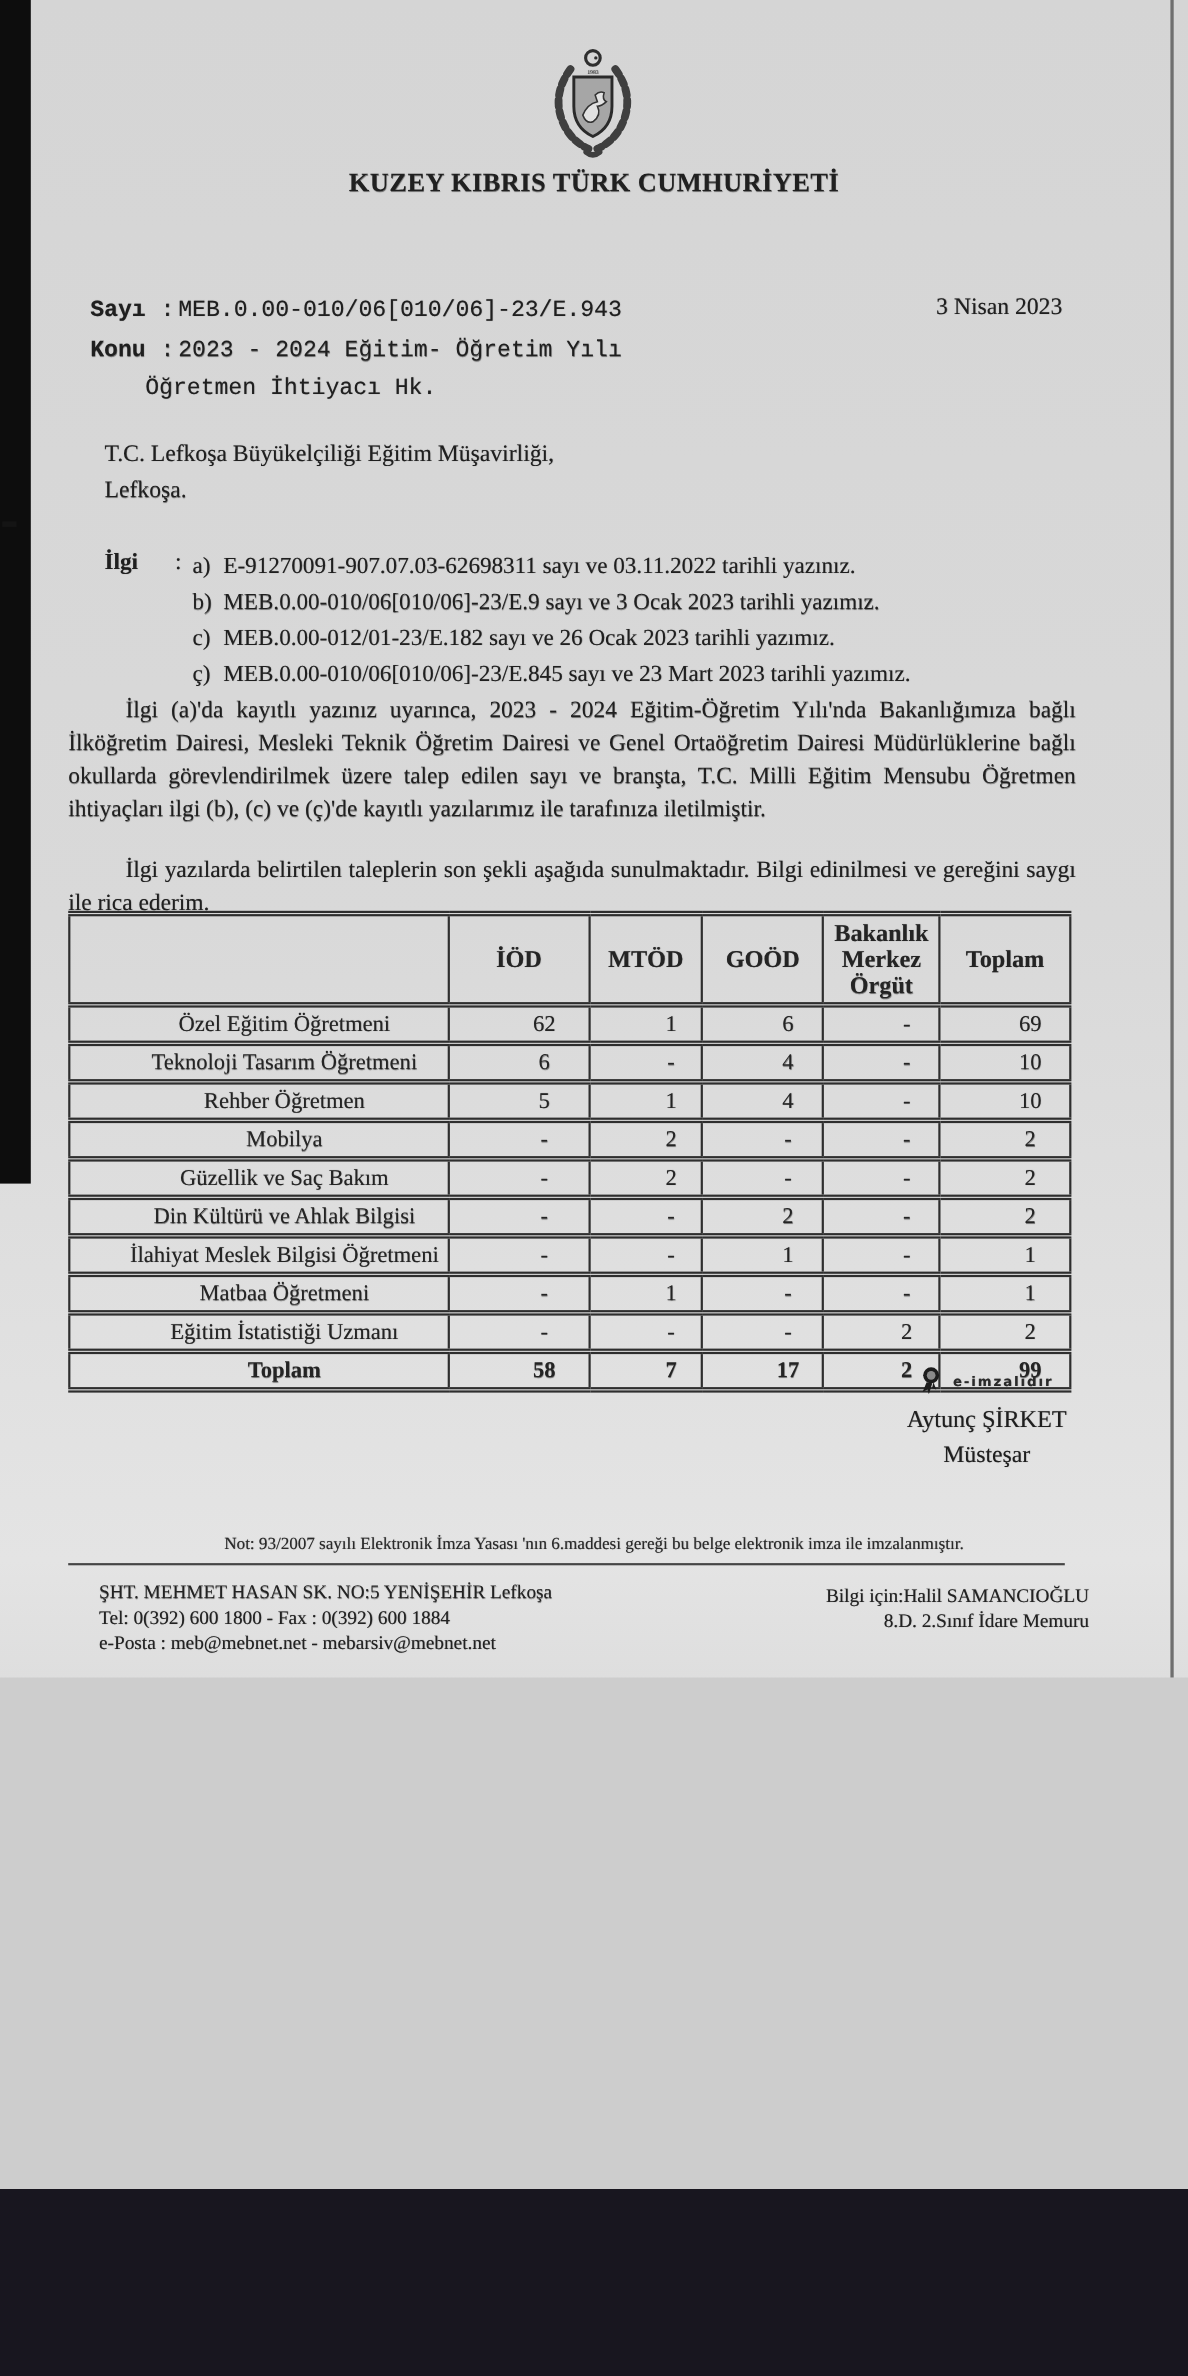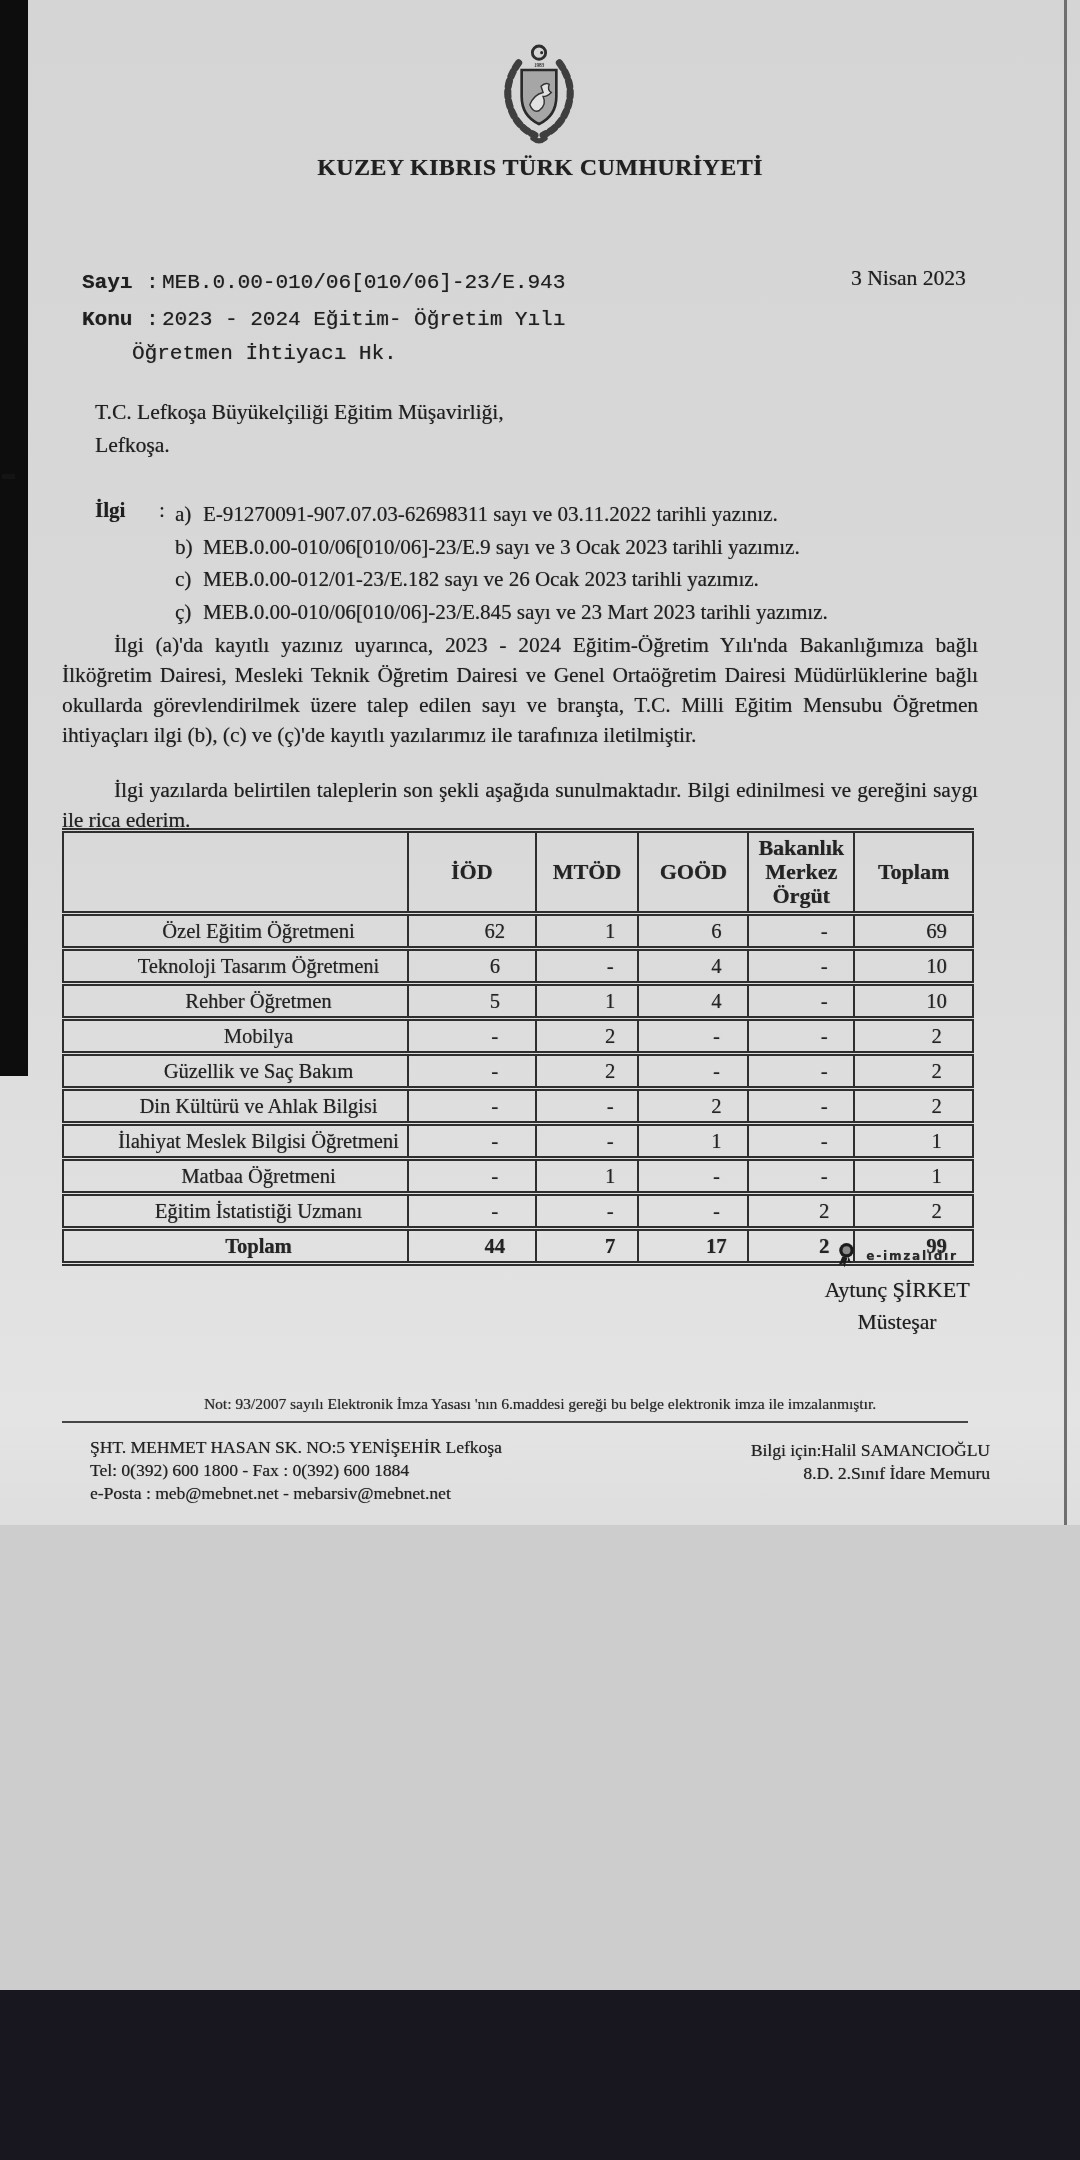--- a/index.html
+++ b/index.html
@@ -222,21 +222,21 @@
     <tr>
       <td>Eğitim İstatistiği Uzmanı</td>
       <td>-</td>
       <td>-</td>
       <td>-</td>
       <td>2</td>
       <td>2</td>
     </tr>
     <tr class="total-row">
       <td>Toplam</td>
-      <td>44</td>
+      <td>58</td>
       <td>7</td>
       <td>17</td>
       <td>2</td>
       <td>99</td>
     </tr>
   </tbody>
     </table>
 
   <div class="signature">
     <div class="sig-stamp">

